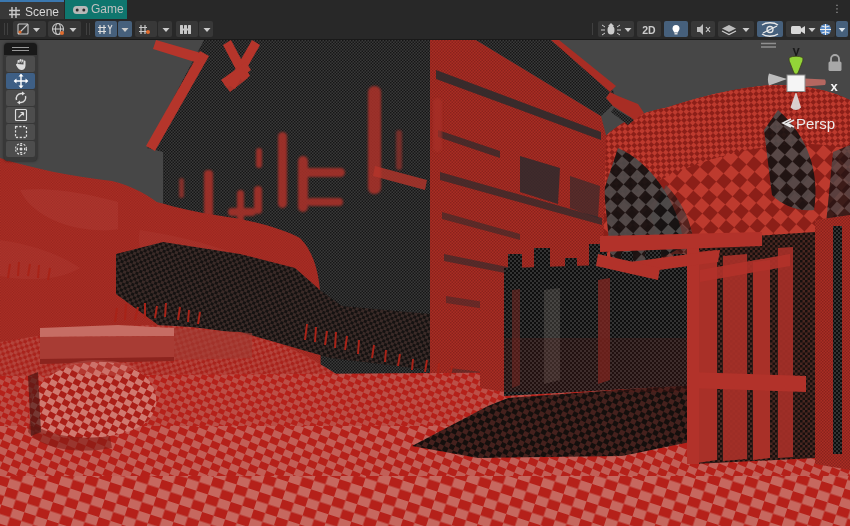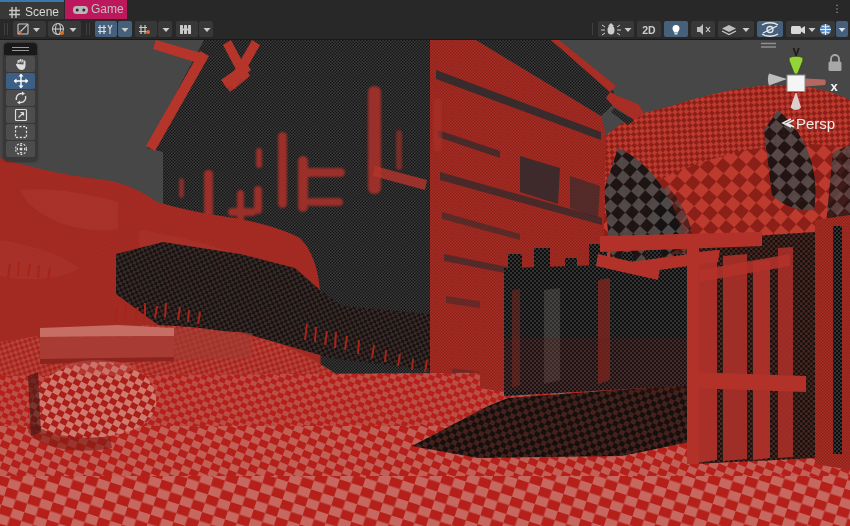--- a/index.html
+++ b/index.html
@@ -1,18 +1,18 @@
 <!DOCTYPE html>
 <html><head><meta charset="utf-8">
 <style>
 html,body{margin:0;padding:0;background:#282828;width:850px;height:526px;overflow:hidden;font-family:"Liberation Sans",sans-serif;}
 #root{position:relative;width:850px;height:526px;}
 #tabbar{position:absolute;left:0;top:0;width:850px;height:19px;background:#282828;}
 #tab1{position:absolute;left:0;top:0;width:64px;height:19px;background:#383838;border-top:2px solid #3b78b0;box-sizing:border-box;color:#d8d8d8;font-size:12px;line-height:17px;}
-#tab2{position:absolute;left:65px;top:0;width:62px;height:19px;background:#be185d;color:#c0c0c0;font-size:12px;line-height:19px;}
+#tab2{position:absolute;left:65px;top:0;width:62px;height:19px;background:#0f766e;color:#c0c0c0;font-size:12px;line-height:19px;}
 #toolbar{position:absolute;left:0;top:19px;width:742px;height:21px;background:#282828;border-bottom:1px solid #191919;box-sizing:border-box;}
 .tbtn{position:absolute;top:2px;height:16px;background:#383838;border-radius:2px;}
 .tbtn.blue{background:#46607c;}
 .sep{position:absolute;top:4px;width:1px;height:12px;background:#404040;}
 #scene{position:absolute;left:0;top:40px;width:850px;height:486px;}
 #lefttools{position:absolute;left:4px;top:43px;width:33px;background:#383838;border-radius:4px;box-shadow:0 0 3px rgba(0,0,0,.6);}
 #lt-head{height:12px;background:#191919;border-radius:4px 4px 0 0;position:relative;}
 #lt-head div{position:absolute;left:8px;width:17px;height:1px;background:#999;}
 .ltb{width:29px;height:16px;margin:1px auto 0;background:#4d4d4d;border-radius:2px;position:relative;}
 .ltb.blue{background:#3e5f85;}

